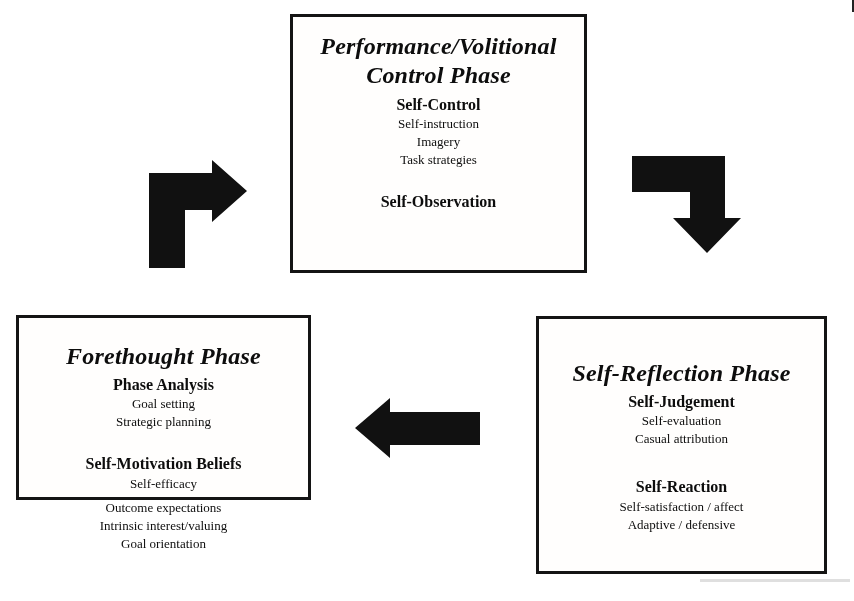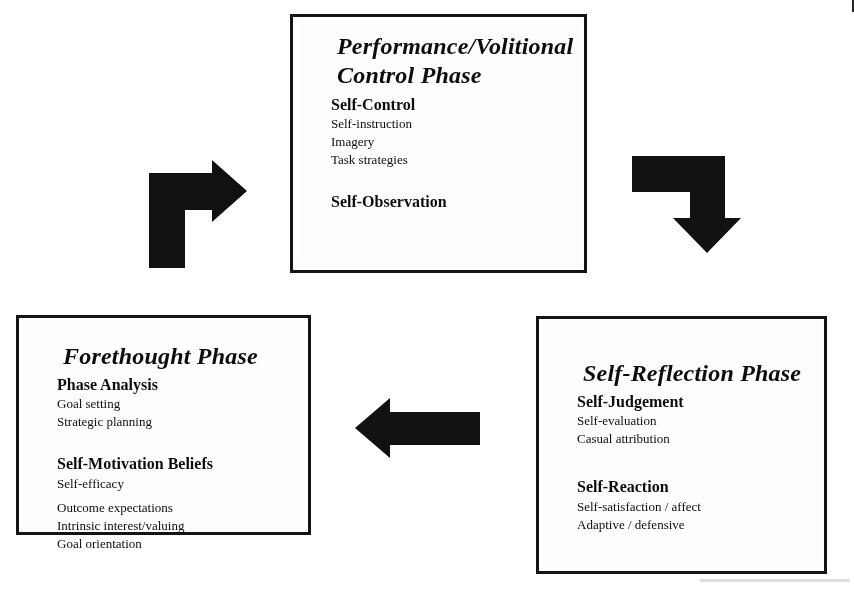--- a/index.html
+++ b/index.html
@@ -10,25 +10,24 @@
     background: #ffffff;
     overflow: hidden;
     font-family: "Liberation Serif", serif;
     color: #0d0d0d;
   }
   .phase-box {
     position: absolute;
     box-sizing: border-box;
     border: 3px solid #141414;
     background: #fffefd;
-    text-align: left;
-    padding-left: 38px;
+    text-align: center;
   }
   #box-performance { left: 290px; top: 14px;  width: 297px; height: 259px; padding-top: 15px; }
-  #box-forethought { left: 16px;  top: 315px; width: 295px; height: 220px; padding-top: 24px; }
+  #box-forethought { left: 16px;  top: 315px; width: 295px; height: 185px; padding-top: 24px; }
   #box-reflection  { left: 536px; top: 316px; width: 291px; height: 258px; padding-top: 40px; }
 
   .phase-title {
     font-size: 24px;
     font-weight: bold;
     font-style: italic;
     line-height: 1.22;
     letter-spacing: 0.2px;
     margin: 0 6px 4px 6px;
   }

